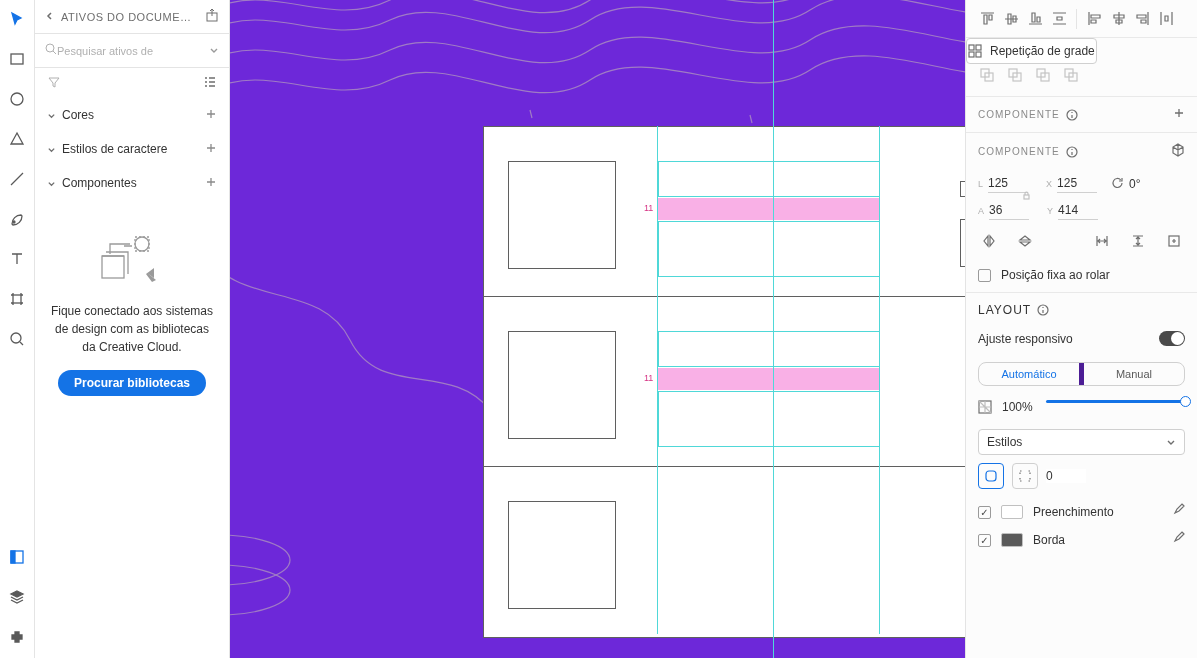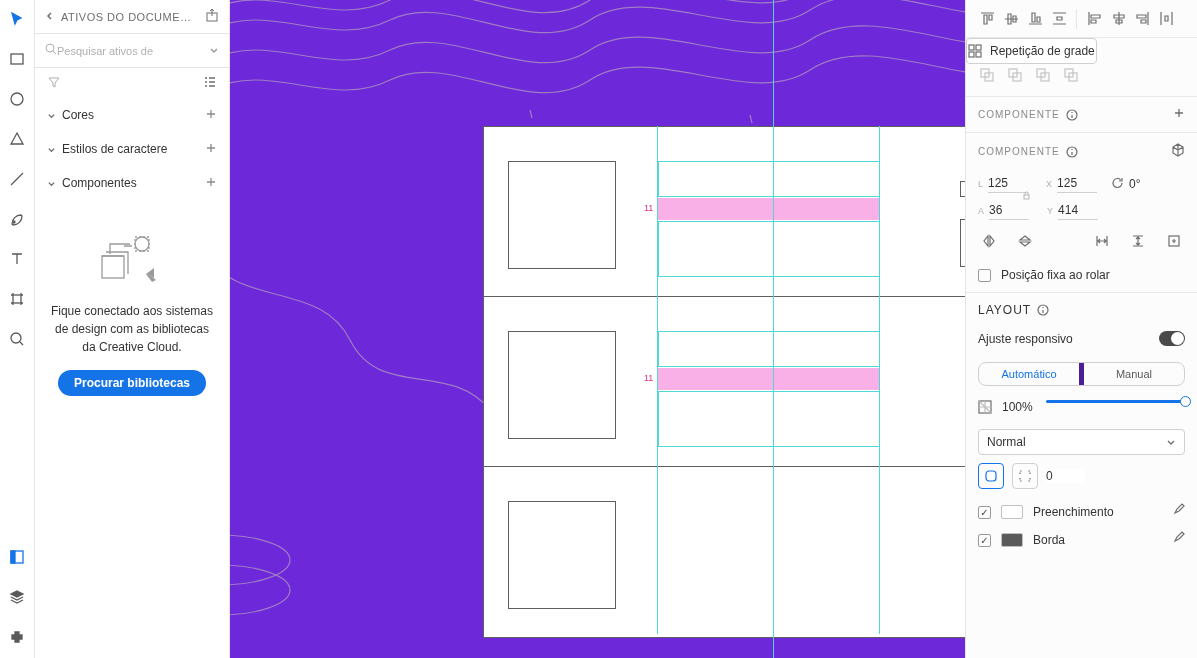--- a/index.html
+++ b/index.html
@@ -460,21 +460,21 @@
     <span><svg width="14" height="14" viewBox="0 0 14 14">
           <rect x="1" y="1" width="12" height="12"></rect>
           <path d="M1 1l12 12M7 1v12M1 7h12" stroke="#bdbdbd"></path>
         </svg></span>
     <span style="width:34px">100%</span>
     <div class="slider">
         <div class="knob"></div>
       </div>
   </div>
   <div class="dd">
-    <span>Normal</span>
+    <span>Estilos</span>
     <svg width="10" height="10" viewBox="0 0 10 10">
         <path d="M2 4l3 3 3-3" stroke-width="1.4"></path>
       </svg>
   </div>
   <div class="corner-row">
     <div class="box act">
         <svg width="14" height="14" viewBox="0 0 14 14">
           <rect x="2" y="2" width="10" height="10" rx="3" stroke="#1473e6"></rect>
         </svg>
       </div>

